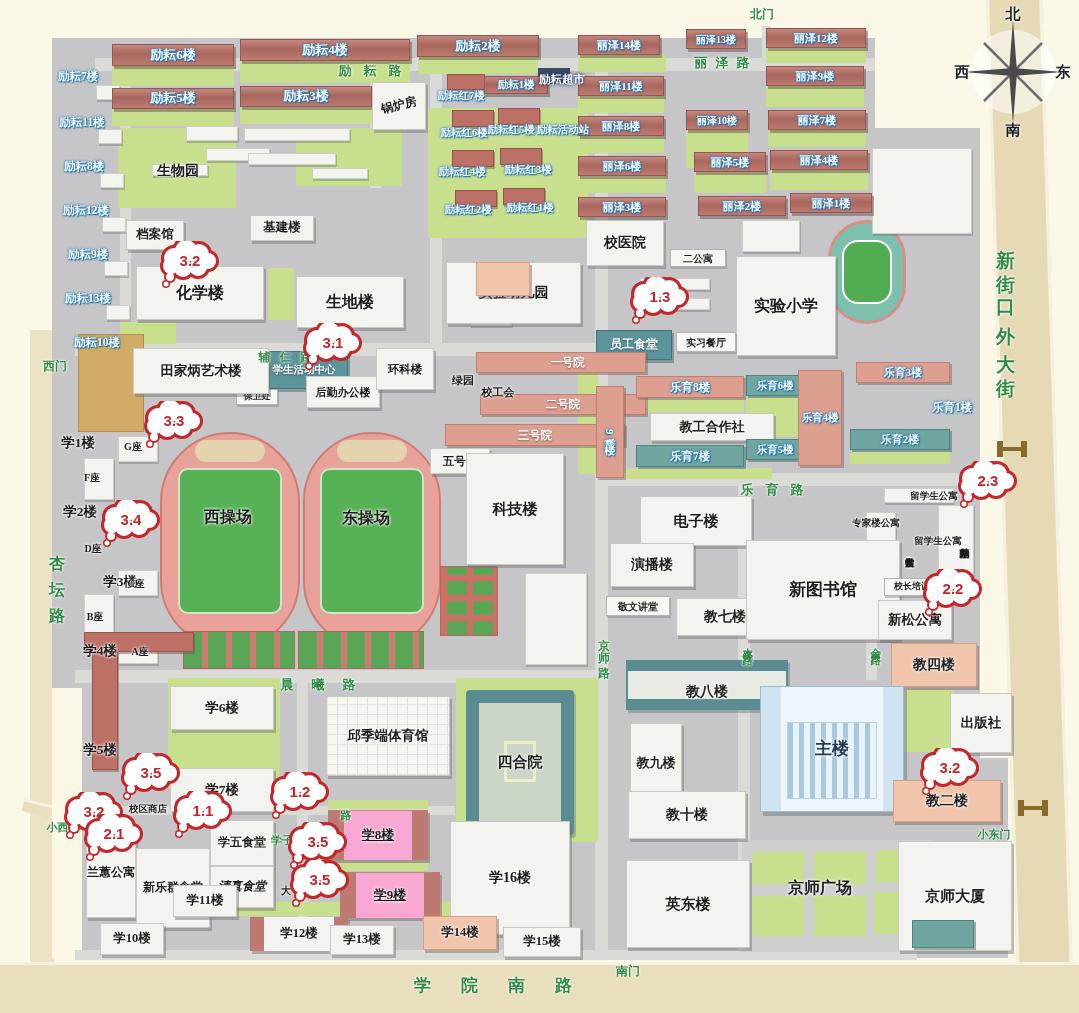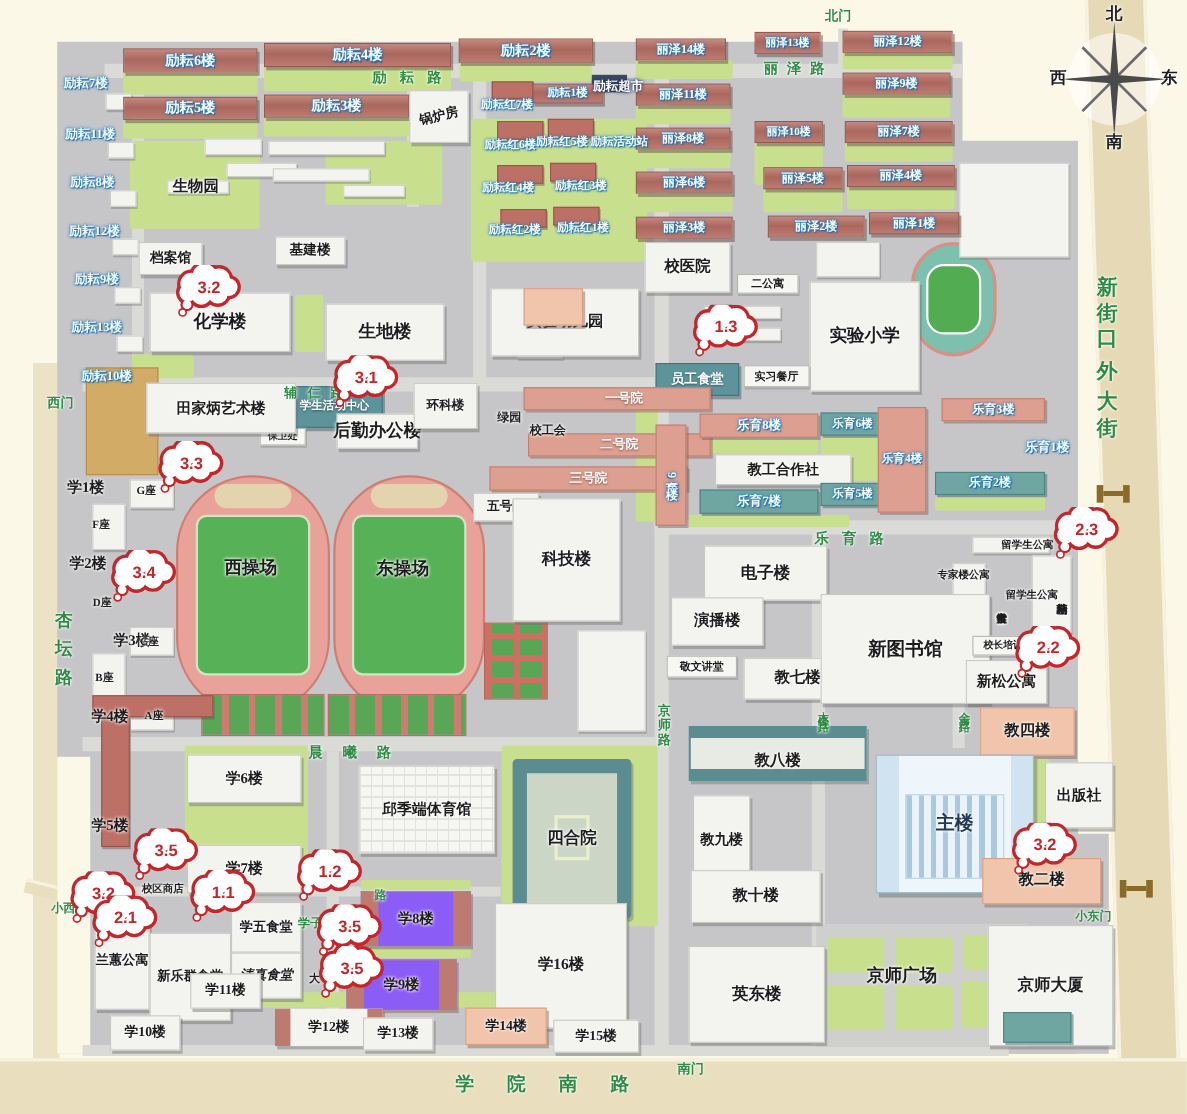--- a/index.html
+++ b/index.html
@@ -30,21 +30,21 @@
   .street-r{background:#e6dab6;border-left:3px solid #f7f2e0;border-right:3px solid #f7f2e0;}
   .street-b{background:#e9dfbe;border-top:3px solid #f7f2e0;}
   .street-l{background:#ece2c4;}
 
   .bld{position:absolute;display:flex;align-items:center;justify-content:center;text-align:center;}
   .bld-label{display:block;line-height:1.1;font-weight:bold;font-size:13px;white-space:nowrap;}
   .b-w{background:#f3f3f0;border:1px solid #c9c9c4;box-shadow:2px 3px 0 rgba(110,110,112,.45);}
   .b-r{background:linear-gradient(180deg,#c5887e,#aa675d 45%,#bd7a70);border:1px solid #93584f;box-shadow:2px 3px 0 rgba(100,80,76,.5);}
   .b-p{background:#f0c5ab;border:1px solid #d9a184;box-shadow:2px 3px 0 rgba(120,100,90,.45);}
   .b-p2{background:#dd9f90;border:1px solid #c07f70;box-shadow:2px 2px 0 rgba(120,90,84,.45);}
-  .b-ph{background:#8b5cf6;border-left:16px solid #bd7a70;border-right:16px solid #bd7a70;border-top:1px solid #c08478;box-shadow:2px 3px 0 rgba(120,90,84,.45);}
+  .b-ph{background:#f9a8d4;border-left:16px solid #bd7a70;border-right:16px solid #bd7a70;border-top:1px solid #c08478;box-shadow:2px 3px 0 rgba(120,90,84,.45);text-decoration:underline;}
   .b-rw{background:#f3f3f0;border-left:14px solid #bd7a70;border-right:14px solid #bd7a70;box-shadow:2px 3px 0 rgba(110,110,112,.45);}
   .b-t{background:#5d949c;border:1px solid #3f747c;box-shadow:2px 3px 0 rgba(70,100,104,.5);}
   .b-t2{background:#6fa6a2;border:1px solid #4c8481;box-shadow:2px 2px 0 rgba(70,100,104,.5);}
   .b-t3{background:#e7ebe4;border:2px solid #5b8c92;border-top-width:11px;border-bottom-width:11px;box-shadow:2px 3px 0 rgba(90,110,112,.4);}
   .b-chip{background:#f6f6f2;border:1px solid #b5b5b0;box-shadow:1px 2px 0 rgba(120,120,120,.4);}
   .b-chip .bld-label{font-size:10px;}
   .b-blue{background:linear-gradient(90deg,#cfe3f0 0 14%,#eef6fb 14% 86%,#cfe3f0 86%);border:1px solid #9cbcd2;box-shadow:3px 4px 0 rgba(100,110,120,.45);position:absolute;}
   .b-blue::before{content:"";position:absolute;left:18%;right:18%;top:28%;bottom:10%;
       background:repeating-linear-gradient(90deg,#a9c9df 0 5px,#eaf3fa 5px 11px);border:1px solid #b8d4e6;}
   .b-blue .bld-label{position:relative;z-index:1;color:#223a55;}
@@ -299,21 +299,21 @@
       <div class="bld b-t" style="left: 260px; top: 351px; width: 88px; height: 38px;">
         <span class="bld-label lbl-white" style="font-size: 10.5px;">学生活动中心</span>
       </div>
       <div class="bld b-chip" style="left: 236px; top: 389px; width: 42px; height: 16px;">
         <span class="bld-label lbl-black" style="font-size: 9px;">保卫处</span>
       </div>
       <div class="bld b-w" style="left: 133px; top: 348px; width: 136px; height: 46px;">
         <span class="bld-label lbl-black" style="font-size: 13.5px;">田家炳艺术楼</span>
       </div>
       <div class="bld b-w" style="left: 306px; top: 376px; width: 74px; height: 32px;">
-        <span class="bld-label lbl-black" style="font-size: 16px;">后勤办公楼</span>
+        <span class="bld-label lbl-black" style="font-size: 11px;">后勤办公楼</span>
       </div>
       <div class="bld b-w" style="left: 376px; top: 348px; width: 58px; height: 42px;">
         <span class="bld-label lbl-black" style="font-size: 11.5px;">环科楼</span>
       </div>
       <div class="bld b-p2" style="left: 476px; top: 352px; width: 170px; height: 21px; padding-left: 13px;">
         <span class="bld-label lbl-white" style="font-size: 11.5px;">一号院</span>
       </div>
       <div class="bld b-p2" style="left: 480px; top: 394px; width: 166px; height: 21px;">
         <span class="bld-label lbl-white" style="font-size: 11.5px;">二号院</span>
       </div>
@@ -382,21 +382,21 @@
       </div>
       <div class="bld b-t3" style="left: 626px; top: 660px; width: 162px; height: 50px; align-items: flex-end;">
         <span class="bld-label lbl-black" style="font-size: 14px;">教八楼</span>
       </div>
       <div class="bld b-w" style="left: 630px; top: 723px; width: 52px; height: 80px;">
         <span class="bld-label lbl-black" style="font-size: 13px;">教九楼</span>
       </div>
       <div class="bld b-w" style="left: 628px; top: 791px; width: 118px; height: 48px;">
         <span class="bld-label lbl-black" style="font-size: 14px;">教十楼</span>
       </div>
-      <div class="bld b-blue" style="left: 760px; top: 686px; width: 144px; height: 126px; margin-left: 36px;">
+      <div class="bld b-blue" style="left: 760px; top: 686px; width: 144px; height: 126px;">
         <span class="bld-label lbl-black" style="font-size: 17px;">主楼</span>
       </div>
       <div class="bld b-court" style="left: 466px; top: 690px; width: 108px; height: 145px;">
         <span class="bld-label lbl-black" style="font-size: 15px;">四合院</span>
       </div>
       <div class="bld b-wg" style="left: 326px; top: 696px; width: 124px; height: 80px;">
         <span class="bld-label lbl-black" style="font-size: 13.5px;">邱季端体育馆</span>
       </div>
       <div class="bld b-w" style="left: 170px; top: 686px; width: 104px; height: 44px;">
         <span class="bld-label lbl-black" style="font-size: 13.5px;">学6楼</span>
@@ -425,21 +425,21 @@
       </div>
       <div class="bld b-w" style="left: 210px; top: 820px; width: 64px; height: 46px;">
         <span class="bld-label lbl-black" style="font-size: 12px;">学五食堂</span>
       </div>
       <div class="bld b-w" style="left: 210px; top: 866px; width: 64px; height: 42px;">
         <span class="bld-label lbl-black" style="font-size: 12px; font-style: italic;">清真食堂</span>
       </div>
       <div class="bld b-ph" style="left: 328px; top: 810px; width: 100px; height: 50px;">
         <span class="bld-label lbl-black" style="font-size: 13px;">学8楼</span>
       </div>
-      <div class="bld b-ph" style="left: 315px; top: 872px; width: 100px; height: 46px;">
+      <div class="bld b-ph" style="left: 340px; top: 872px; width: 100px; height: 46px;">
         <span class="bld-label lbl-black" style="font-size: 13px;">学9楼</span>
       </div>
       <div class="bld b-w" style="left: 100px; top: 923px; width: 64px; height: 32px;">
         <span class="bld-label lbl-black" style="font-size: 12.5px;">学10楼</span>
       </div>
       <div class="bld b-w" style="left: 173px; top: 885px; width: 64px; height: 32px;">
         <span class="bld-label lbl-black" style="font-size: 12.5px;">学11楼</span>
       </div>
       <div class="bld b-rw" style="left: 250px; top: 917px; width: 98px; height: 34px;">
         <span class="bld-label lbl-black" style="font-size: 12.5px;">学12楼</span>

